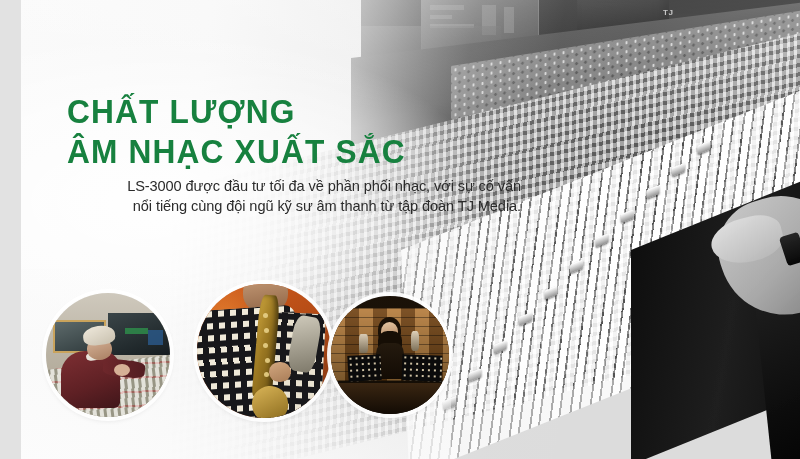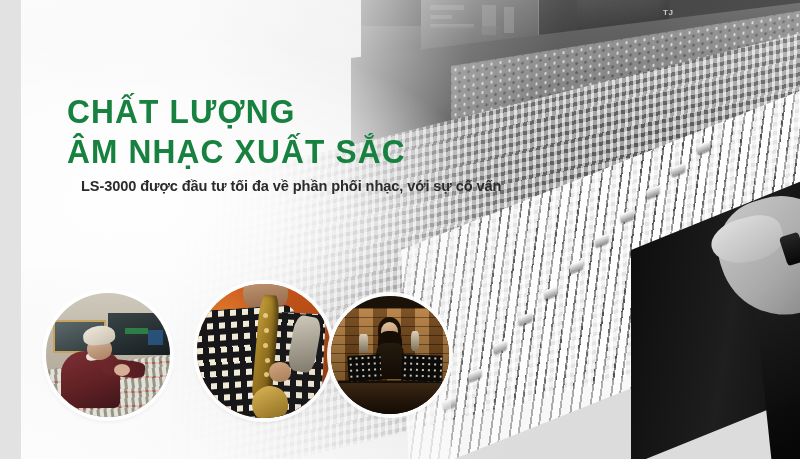--- a/index.html
+++ b/index.html
@@ -178,28 +178,29 @@
     line-height:40px;
     letter-spacing:1.2px;
     transform:scaleX(.96);
     transform-origin:left center;
     white-space:nowrap;
   }
   .headline .l2 { display:block; }
 
   .body-copy {
     position:absolute;
-    left:60px;
+    left:48px;
     top:176px;
     width:452px;
     color:#2b2b2b;
     font-size:14.6px;
     line-height:20.4px;
-    font-weight:bold;
+    font-weight:normal;
     letter-spacing:-.1px;
+    text-align:right;
   }
   .body-copy span { display:block; white-space:nowrap; }
 
   
   .circles { position:absolute; left:0; top:0; width:800px; height:459px; }
   .circle {
     position:absolute;
     border-radius:50%;
     overflow:hidden;
     box-shadow:0 0 0 4px rgba(255,255,255,.92), 0 2px 6px rgba(0,0,0,.18);
@@ -359,20 +360,21 @@
   </div>
 
   <div class="content">
     <div class="headline">
       <span class="l1">CHẤT LƯỢNG</span>
       <span class="l2">ÂM NHẠC XUẤT SẮC</span>
     </div>
 
     <div class="body-copy">
       <span>LS-3000 được đầu tư tối đa về phần phối nhạc, với sự cố vấn</span>
+      <span>nổi tiếng cùng đội ngũ kỹ sư âm thanh từ tập đoàn TJ Media.</span>
     </div>
   </div>
 
   <div class="circles">
 
     <div class="circle c1">
       <div class="inner">
         <div class="p1-wall"></div>
         <div class="p1-window"></div>
         <div class="p1-glass"></div>

